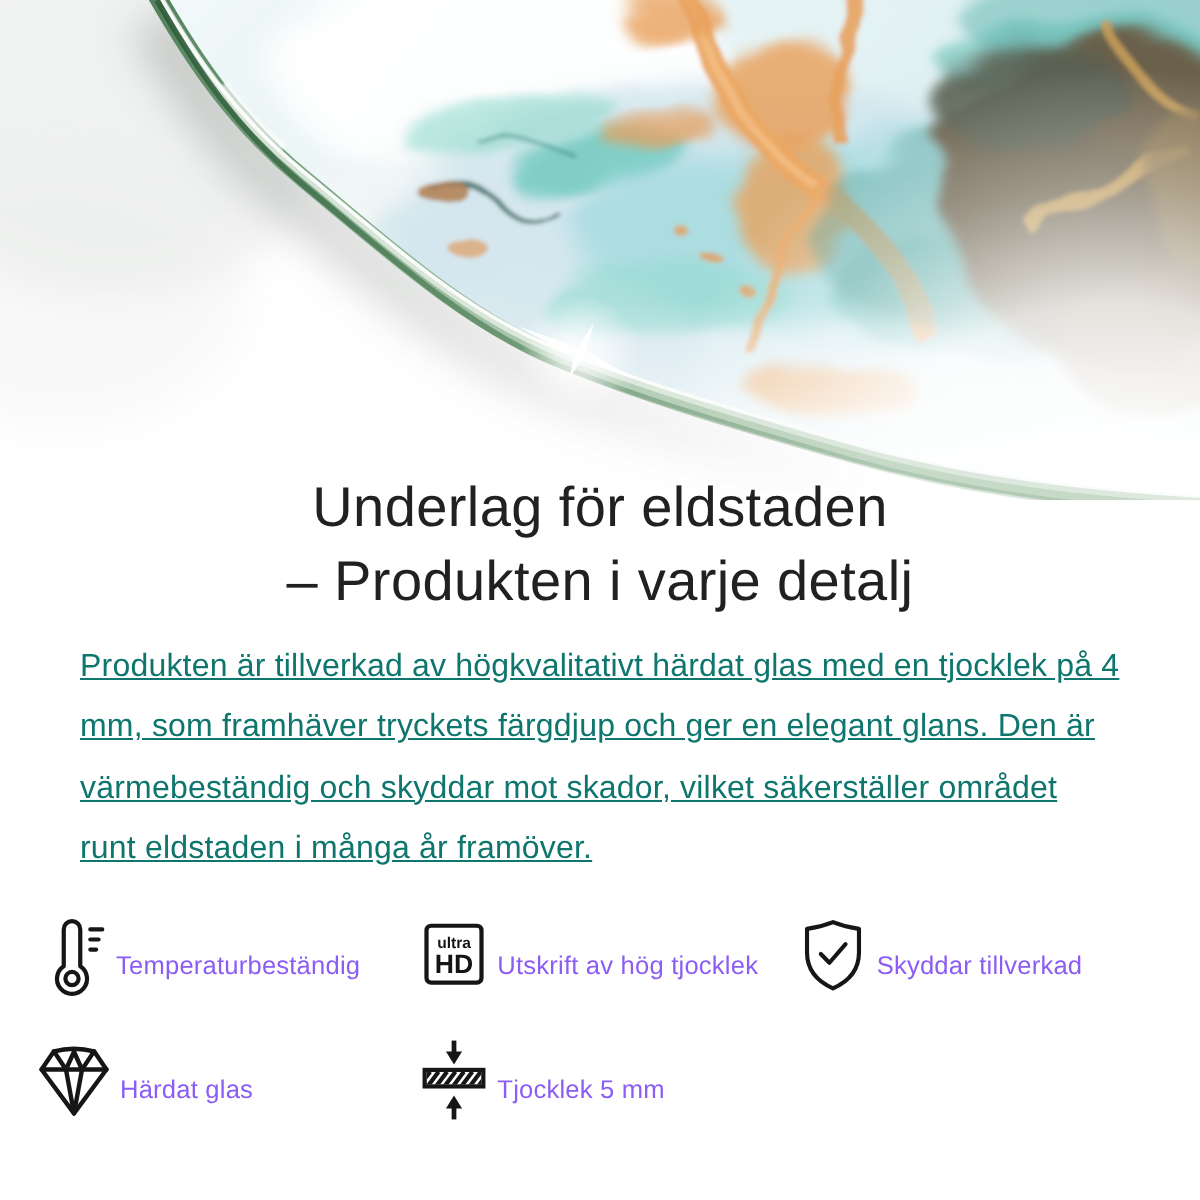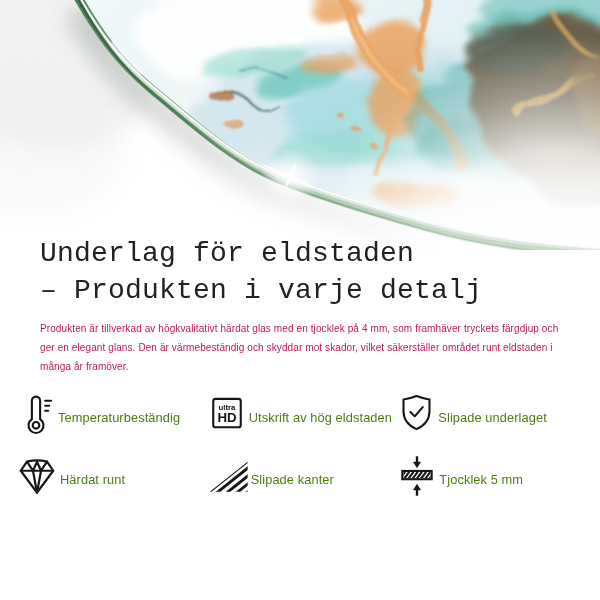--- a/index.html
+++ b/index.html
@@ -6,36 +6,36 @@
   body{
     width:600px;height:600px;overflow:hidden;position:relative;
     background:#ffffff;
     font-family:"Liberation Sans","DejaVu Sans",sans-serif;
   }
   .hero{position:absolute;top:0;left:0;width:600px;height:250px;}
   .content{position:relative;padding:236px 0 0 0;}
   .text-block{padding:0 40px;}
   h1{
     margin:0 0 9px 0;
-    font-family:Liberation Mono, monospace;
+    font-family:Liberation Sans, sans-serif;
     font-weight:400;
     font-size:28px;line-height:1.32;
-    color:#212121;letter-spacing:.2px;
+    color:#212121;letter-spacing:.2px;text-align:center;
   }
   .para{
     margin:0;max-width:546px;
-    font-size:10px;line-height:1.9;color:#be185d;letter-spacing:.1px;
+    font-size:16px;line-height:1.9;color:#0f766e;letter-spacing:.1px;text-decoration:underline;
   }
   .features{
     display:grid;grid-template-columns:repeat(3,1fr);
     row-gap:14px;margin:14px 14px 0 14px;
   }
   .feature{display:flex;flex-direction:row;align-items:center;}
   .icon-box{height:48px;display:flex;align-items:center;justify-content:center;}
-  .flabel{margin-top:8px;font-size:12.8px;color:#4d7c0f;letter-spacing:.1px;}
+  .flabel{margin-top:8px;font-size:12.8px;color:#8b5cf6;letter-spacing:.1px;}
   .ic{stroke:#161616;fill:none;stroke-width:2.3;}
   .ic-round{stroke-linecap:round;stroke-linejoin:round;}
   .ic-fill{fill:#161616;stroke:none;}
   .hd-small{font-family:"Liberation Sans",sans-serif;font-size:8.5px;font-weight:700;fill:#141414;}
   .hd-big{font-family:"Liberation Sans",sans-serif;font-size:14.5px;font-weight:700;fill:#141414;}
 </style>
 </head>
 <body>
 
 <div class="hero">
@@ -199,63 +199,45 @@
     </div>
 
     <div class="feature">
       <div class="icon-box">
         <svg width="44" height="44" viewBox="0 0 48 48">
           <rect class="ic" x="9" y="7.5" width="30" height="31" rx="2.5" stroke-width="2.6"></rect>
           <text class="hd-small" x="24" y="19.5" text-anchor="middle">ultra</text>
           <text class="hd-big" x="24" y="33" text-anchor="middle">HD</text>
         </svg>
       </div>
-      <span class="flabel">Utskrift av hög eldstaden</span>
+      <span class="flabel">Utskrift av hög tjocklek</span>
     </div>
 
     <div class="feature">
       <div class="icon-box">
         <svg width="43" height="43" viewBox="0 0 48 48">
           <path class="ic ic-round" stroke-width="2.6" d="M24,4.5 C28.5,6.3 33.5,7.6 38.5,8.3 V21.5 C38.5,31 32.8,37.6 24,41.5 C15.2,37.6 9.5,31 9.5,21.5 V8.3 C14.5,7.6 19.5,6.3 24,4.5 Z"></path>
           <path class="ic ic-round" stroke-width="2.6" d="M17.2,22.3 L22,27.2 L31,16.8"></path>
         </svg>
       </div>
-      <span class="flabel">Slipade underlaget</span>
+      <span class="flabel">Skyddar tillverkad</span>
     </div>
 
     <div class="feature">
       <div class="icon-box">
         <svg width="46" height="42" viewBox="0 0 48 44">
           <path class="ic ic-round" stroke-width="2.2" d="M13.5,7 Q24,4.2 34.5,7 L41,16.5 L24,39.5 L7,16.5 Z"></path>
           <path class="ic ic-round" stroke-width="1.9" d="M7,16.5 H41"></path>
           <path class="ic ic-round" stroke-width="1.9" d="M13.5,7 L19.8,16.5 L24,7.2 L28.2,16.5 L34.5,7"></path>
           <path class="ic ic-round" stroke-width="1.9" d="M19.8,16.5 L24,39.5 M28.2,16.5 L24,39.5"></path>
         </svg>
       </div>
-      <span class="flabel">Härdat runt</span>
-    </div>
-
-    <div class="feature">
-      <div class="icon-box">
-        <svg width="46" height="40" viewBox="0 0 48 40">
-          <clipPath id="triClip">
-              <polygon points="5,36.5 44.5,36.5 44.5,5"></polygon>
-            </clipPath>
-          <g clip-path="url(#triClip)" stroke="#161616" fill="none">
-            <line x1="0" y1="38.99" x2="50" y2="-0.87" stroke-width="4.5"></line>
-            <line x1="0" y1="47.29" x2="50" y2="7.43" stroke-width="3"></line>
-            <line x1="0" y1="55.59" x2="50" y2="15.73" stroke-width="3"></line>
-            <line x1="0" y1="63.89" x2="50" y2="24.03" stroke-width="3"></line>
-            <line x1="0" y1="72.19" x2="50" y2="32.33" stroke-width="3"></line>
-            <line x1="0" y1="80.49" x2="50" y2="40.63" stroke-width="3"></line>
-          </g>
-        </svg>
-      </div>
-      <span class="flabel">Slipade kanter</span>
-    </div>
+      <span class="flabel">Härdat glas</span>
+    </div>
+
 
     <div class="feature">
       <div class="icon-box">
         <svg width="44" height="46" viewBox="0 0 48 48">
           <rect class="ic" x="8" y="18.5" width="32" height="9" stroke-width="2.2"></rect>
           <clipPath id="barClip">
               <rect x="9.2" y="19.6" width="29.6" height="6.8"></rect>
             </clipPath>
           <g clip-path="url(#barClip)" stroke="#161616" stroke-width="2.3">
             <line x1="5" y1="27.5" x2="11" y2="19.5"></line>

